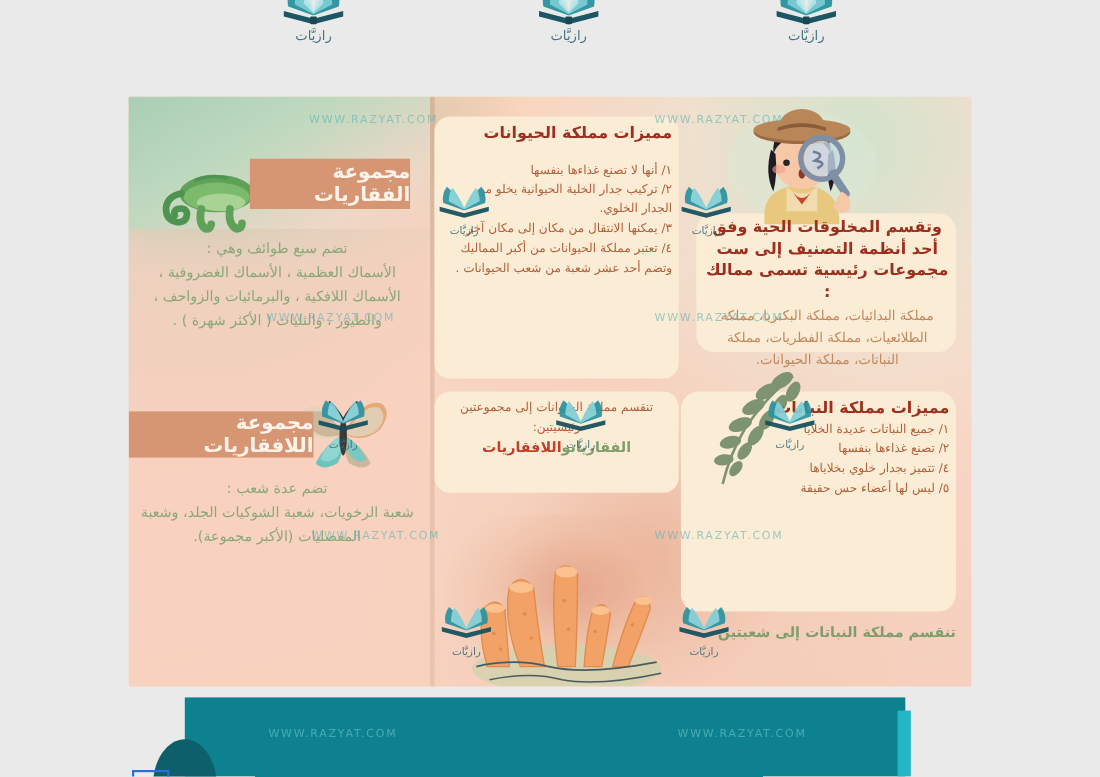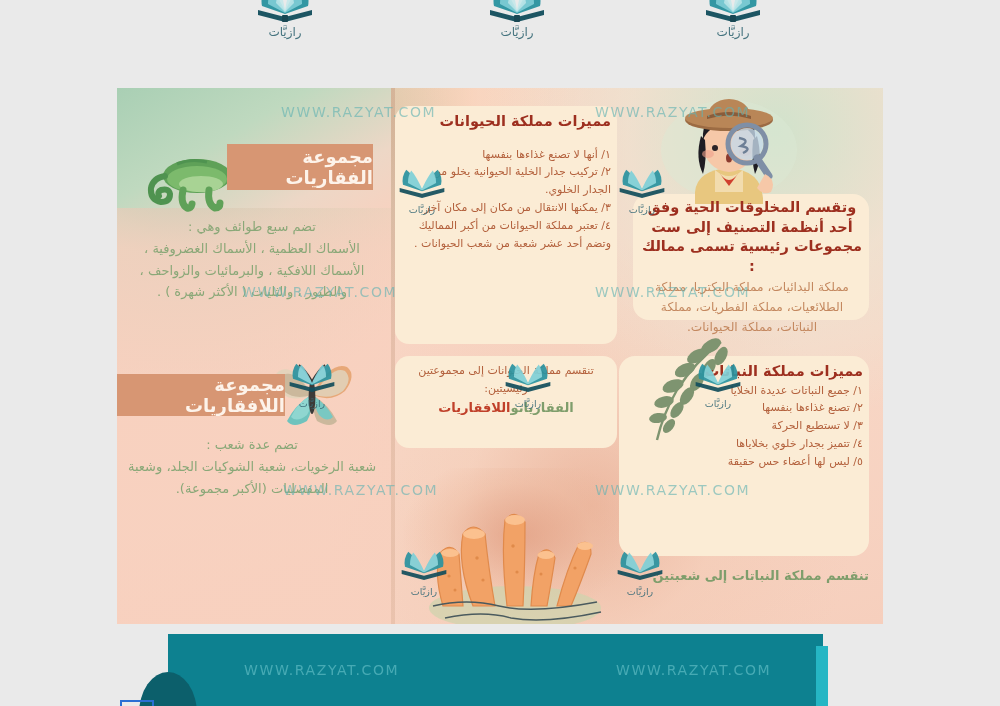--- a/index.html
+++ b/index.html
@@ -166,21 +166,21 @@
   #fern{ position:absolute; left:516px; top:248px; width:104px; height:108px; }
   #sponge{ position:absolute; left:298px; top:388px; width:200px; height:148px; }
   #blob-peach{
     position:absolute; left:286px; top:380px; width:230px; height:150px;
     background:radial-gradient(ellipse at 50% 45%, rgba(222,150,120,.65) 0%, rgba(235,180,152,.35) 45%, rgba(0,0,0,0) 72%);
   }
 
   
   .wm-url{
     position:absolute;
-    font-family:"DejaVu Sans", sans-serif; font-size:14px;
+    font-family:"DejaVu Sans", sans-serif; font-size:10px;
     letter-spacing:1.6px; color:#63b3b3; opacity:.62;
     direction:ltr; white-space:nowrap; pointer-events:none;
   }
   .wm-mark{
     position:absolute; width:70px; text-align:center;
     pointer-events:none; opacity:.92;
   }
   .wm-mark .wmtxt{
     display:block; font-family:"DejaVu Sans", sans-serif;
     font-size:9.5px; color:#3c6d79; direction:rtl; margin-top:0px;
@@ -376,21 +376,20 @@
       <ellipse cx="44" cy="74" rx="9" ry="5" transform="rotate(-54 44 74)"></ellipse>
       <ellipse cx="25" cy="82" rx="9" ry="5" transform="rotate(-8 25 82)"></ellipse>
       <ellipse cx="36" cy="90" rx="8" ry="4.6" transform="rotate(-52 36 90)"></ellipse>
     </g>
   </svg>
 
   <div id="plants">
     <div class="h-red">مميزات مملكة النباتات</div>
     <div class="t-brown">١/ جميع النباتات عديدة الخلايا</div>
     <div class="t-brown">٢/ تصنع غذاءها بنفسها</div>
-    <div class="t-brown">٣/ لا تستطيع الحركة</div>
     <div class="t-brown">٤/ تتميز  بجدار خلوي بخلاياها</div>
     <div class="t-brown">٥/ ليس لها أعضاء حس حقيقة</div>
   </div>
 
   <div id="plant-split">
     <div class="t-greenb">تنقسم مملكة النباتات إلى شعبتين</div>
   </div>
 
   <svg id="sponge" viewBox="0 0 200 148">
     <ellipse cx="100" cy="132" rx="86" ry="22" fill="#cfd3ae" opacity=".75"></ellipse>

